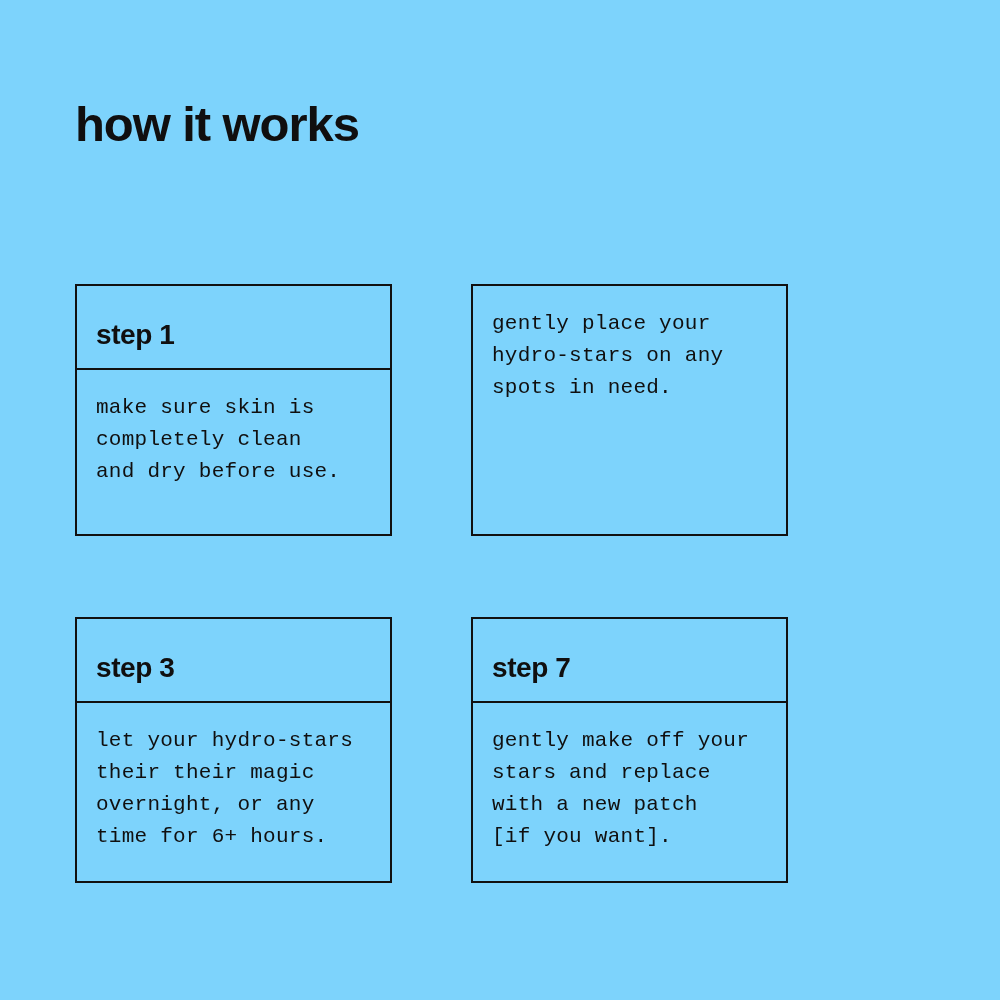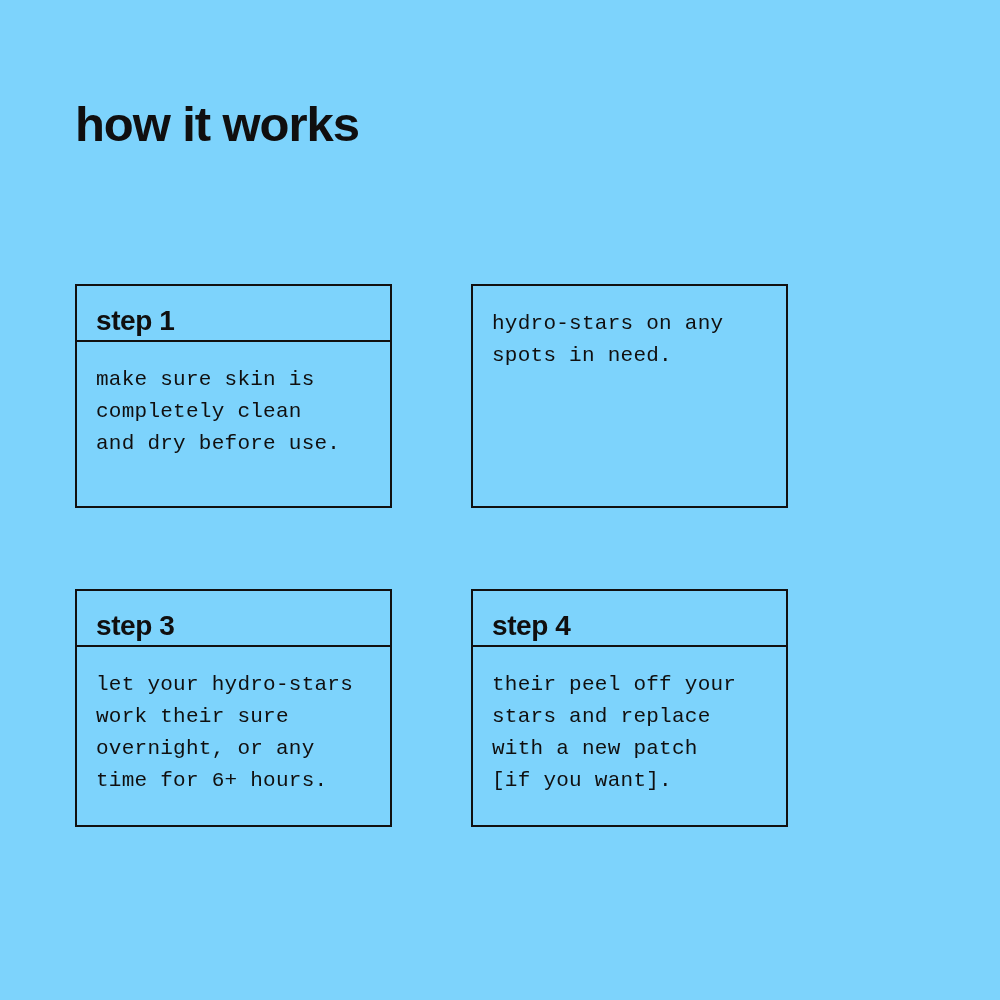--- a/index.html
+++ b/index.html
@@ -52,21 +52,21 @@
     border: 2px solid #111010;
     background: transparent;
     box-sizing: border-box;
     display: flex;
     flex-direction: column;
   }
 
   .step-card-header {
     border-bottom: 2px solid #111010;
     box-sizing: border-box;
-    height: 56px;
+    height: 84px;
     display: flex;
     align-items: center;
     padding: 16px 0 0 19px;
   }
 
   .step-card-title {
     font-family: "Liberation Sans", sans-serif;
     font-size: 28px;
     font-weight: bold;
     letter-spacing: -0.015em;
@@ -109,43 +109,44 @@
       </div>
       <div class="step-card-body">
         <div class="step-line">make sure skin is</div>
         <div class="step-line">completely clean</div>
         <div class="step-line">and dry before use.</div>
       </div>
     </div>
 
     <div class="step-card row-1">
       <div class="step-card-body">
+        <div class="step-line">gently place your</div>
         <div class="step-line">hydro-stars on any</div>
         <div class="step-line">spots in need.</div>
       </div>
     </div>
 
     <div class="step-card row-2">
       <div class="step-card-header">
         <span class="step-card-title">step 3</span>
       </div>
       <div class="step-card-body">
         <div class="step-line">let your hydro-stars</div>
-        <div class="step-line">work their sure</div>
+        <div class="step-line">their their magic</div>
         <div class="step-line">overnight, or any</div>
         <div class="step-line">time for 6+ hours.</div>
       </div>
     </div>
 
     <div class="step-card row-2">
       <div class="step-card-header">
-        <span class="step-card-title">step 4</span>
+        <span class="step-card-title">step 7</span>
       </div>
       <div class="step-card-body">
-        <div class="step-line">their peel off your</div>
+        <div class="step-line">gently make off your</div>
         <div class="step-line">stars and replace</div>
         <div class="step-line">with a new patch</div>
         <div class="step-line">[if you want].</div>
       </div>
     </div>
 
   </div>
 </div>
 
 </body></html>

